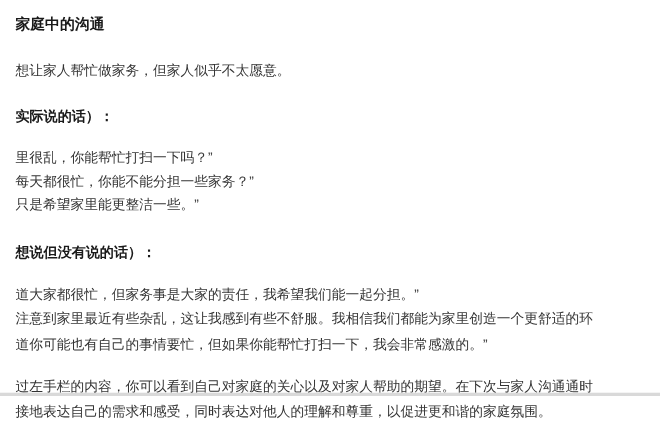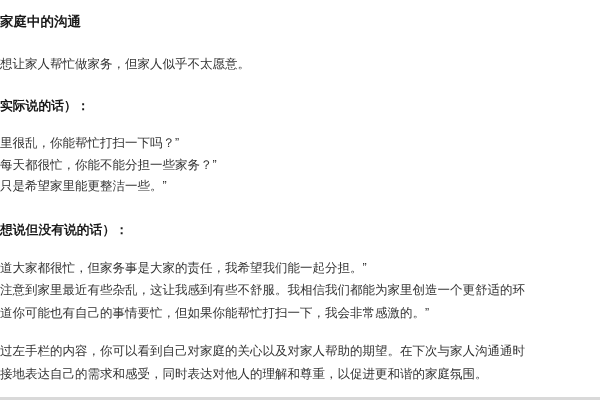--- a/index.html
+++ b/index.html
@@ -10,23 +10,23 @@
     width: 600px;
     height: 400px;
     background: #ffffff;
     font-family: "Liberation Sans", "DejaVu Sans", sans-serif;
     color: #2b2b2b;
     overflow: hidden;
   }
   .page {
     position: relative;
     width: 600px;
-    height: 400px;
+    height: 360px;
     box-sizing: border-box;
-    padding: 8px 10px 0 0;
+    padding: 8px 10px 0 14px;
     
   }
   .clip {
     position: relative;
     margin-left: -18px; 
     width: 618px;
   }
   .title {
     font-size: 13.5px;
     font-weight: bold;

